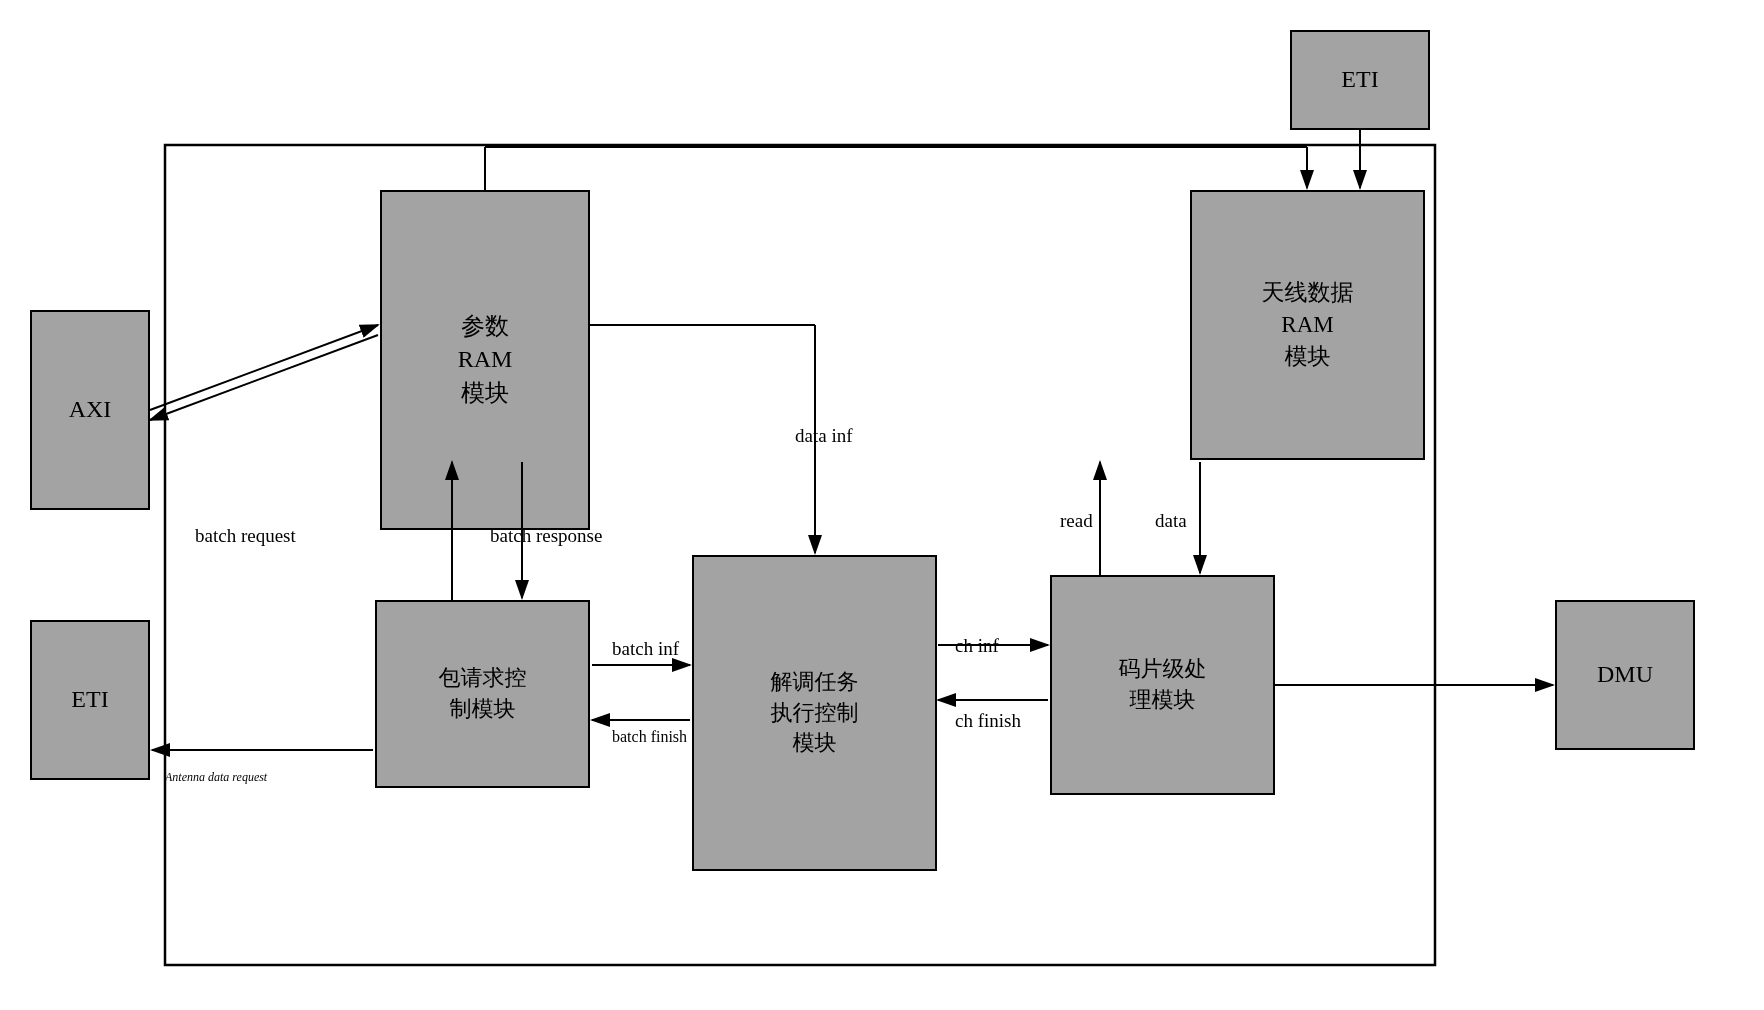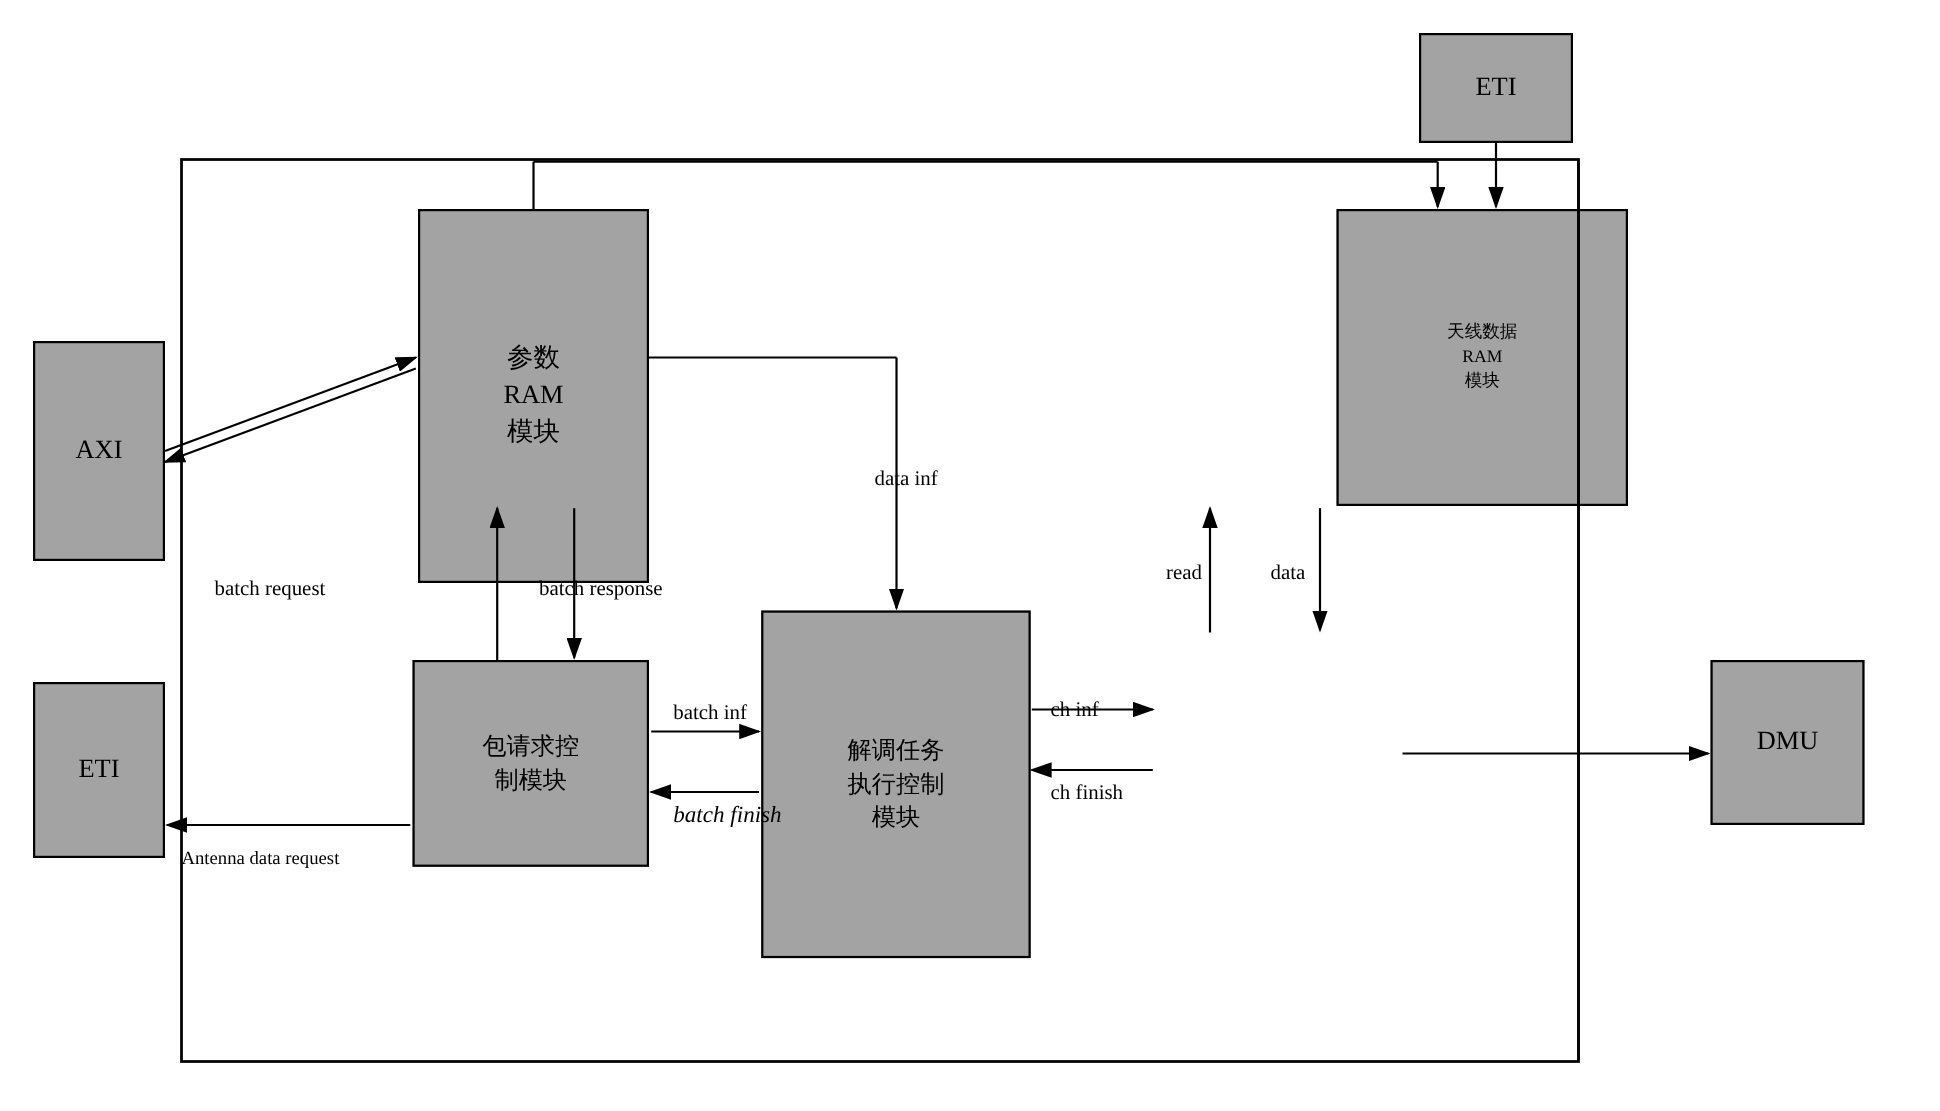--- a/index.html
+++ b/index.html
@@ -59,32 +59,35 @@
   </div>
 
   <div class="box" style="left:1290px; top:30px; width:140px; height:100px; font-size:24px;">
     <span>ETI</span>
   </div>
 
   <div class="box" style="left:380px; top:190px; width:210px; height:340px; font-size:24px;">
     <span>参数<br>RAM<br>模块</span>
   </div>
 
-  <div class="box" style="left:1190px; top:190px; width:265px; height:270px; font-size:16px;margin-left:25px;">
+  <div class="box" style="left:1190px; top:190px; width:235px; height:270px; font-size:23px;">
     <span>天线数据<br>RAM<br>模块</span>
   </div>
 
   <div class="box" style="left:375px; top:600px; width:215px; height:188px; font-size:22px;">
     <span>包请求控<br>制模块</span>
   </div>
 
   <div class="box" style="left:692px; top:555px; width:245px; height:316px; font-size:22px;">
     <span>解调任务<br>执行控制<br>模块</span>
   </div>
 
+  <div class="box" style="left:1050px; top:575px; width:225px; height:220px; font-size:22px;">
+    <span>码片级处<br>理模块</span>
+  </div>
 
   <div class="box" style="left:1555px; top:600px; width:140px; height:150px; font-size:24px;">
     <span>DMU</span>
   </div>
 
   <svg class="arrows-svg">
     <defs>
       <marker id="arrow" markerWidth="10" markerHeight="7" refX="9" refY="3.5" orient="auto">
         <polygon points="0 0, 10 3.5, 0 7" fill="#000"></polygon>
       </marker>
@@ -144,37 +147,37 @@
   </div>
 
   <div class="label" style="left:795px; top:425px; font-size:19px;">
     <span>data inf</span>
   </div>
 
   <div class="label" style="left:612px; top:638px; font-size:19px;">
     <span>batch inf</span>
   </div>
 
-  <div class="label" style="left:612px; top:728px; font-size:21px;font-style:italic;">
+  <div class="label" style="left:612px; top:728px; font-size:16px;">
     <span>batch finish</span>
   </div>
 
   <div class="label" style="left:955px; top:635px; font-size:19px;">
     <span>ch inf</span>
   </div>
 
   <div class="label" style="left:955px; top:710px; font-size:19px;">
     <span>ch finish</span>
   </div>
 
   <div class="label" style="left:1060px; top:510px; font-size:19px;text-align:center;">
     <span>read</span>
   </div>
 
   <div class="label" style="left:1155px; top:510px; font-size:19px;">
     <span>data</span>
   </div>
 
-  <div class="label" style="left:165px; top:770px; font-size:17px;">
+  <div class="label" style="left:165px; top:770px; font-size:12px;font-style:italic;">
     <span>Antenna data request</span>
   </div>
 
 </div>
 
 </body></html>

